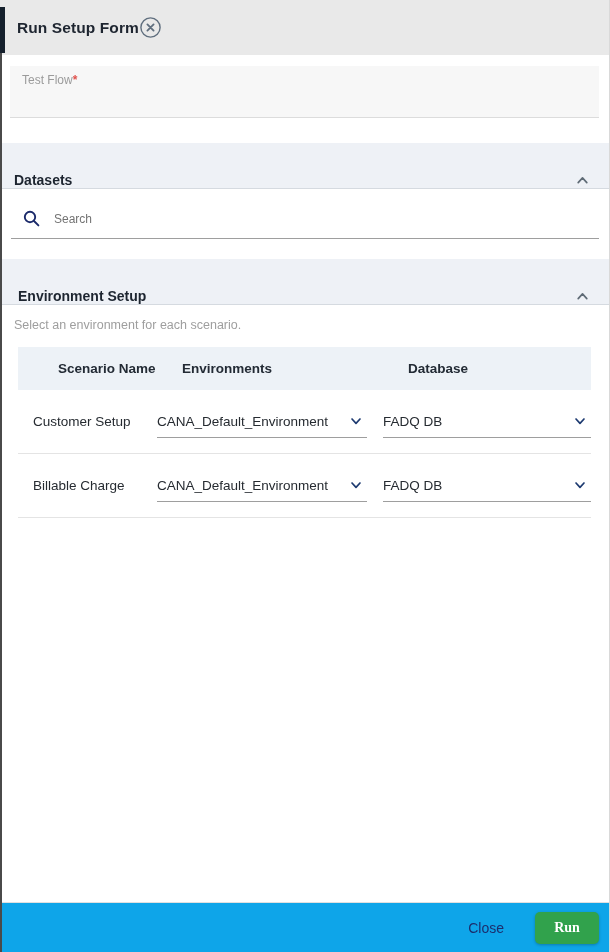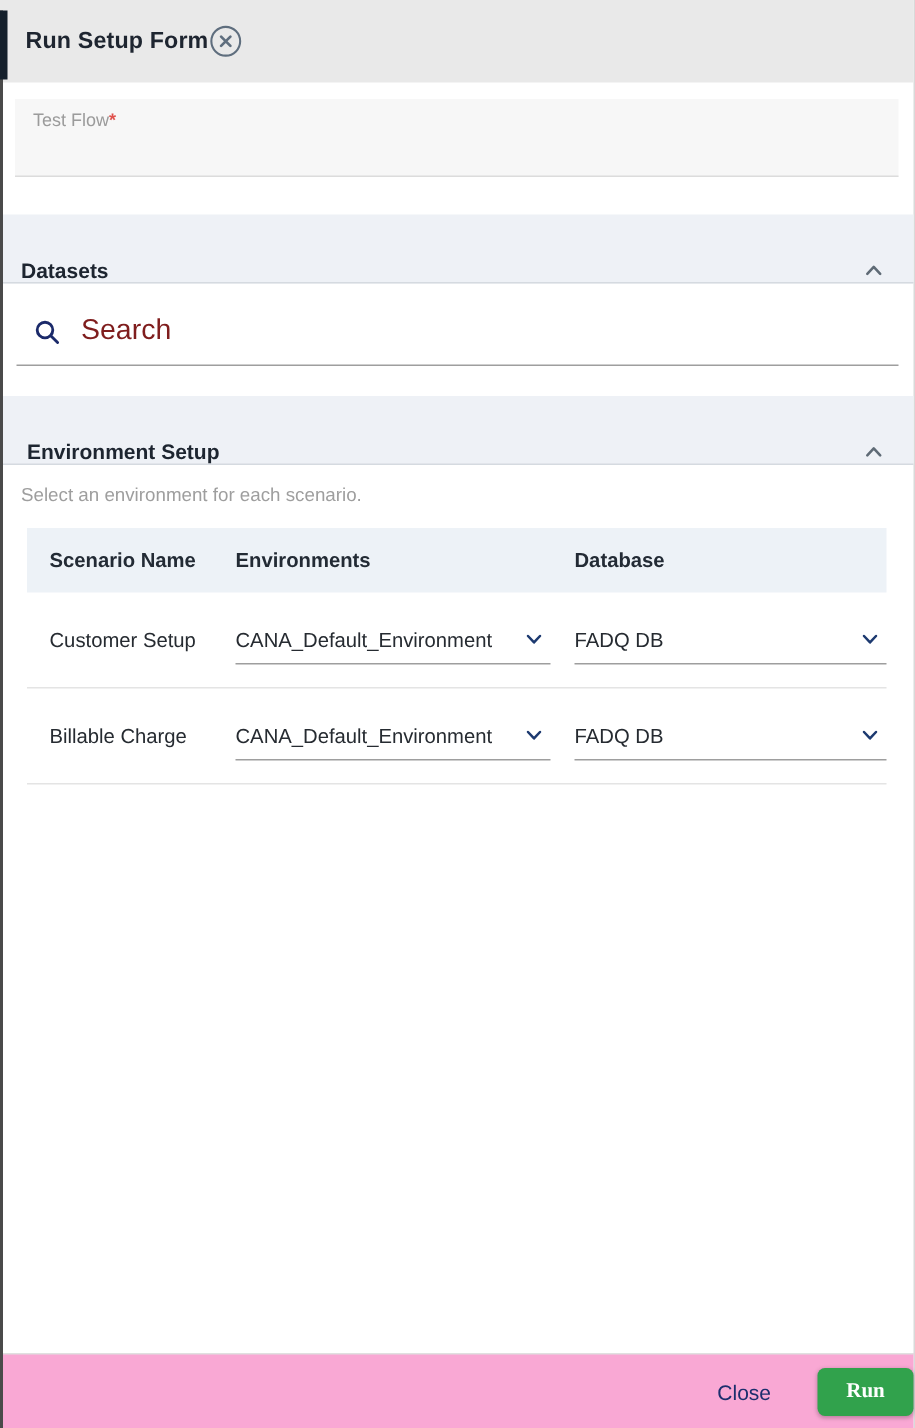--- a/index.html
+++ b/index.html
@@ -90,22 +90,22 @@
   
   .search-row {
     margin: 11px 10px 0 11px;
     display: flex;
     align-items: center;
     gap: 14px;
     padding: 10px 0 11px 12px;
     border-bottom: 1px solid #9e9e9e;
   }
   .search-placeholder {
-    font-size: 19px;
-    color: #7f1d1d;
+    font-size: 12px;
+    color: #737373;
   }
 
   .empty-text {
     margin: 27px 0 0 12px;
     font-size: 13.5px;
     font-weight: bold;
     color: #1c2e6d;
   }
 
   .helper-text {
@@ -125,20 +125,21 @@
     align-items: center;
   }
   .t-head {
     height: 43px;
     background: #edf2f7;
   }
   .t-head .t-cell {
     font-size: 13.5px;
     font-weight: bold;
     color: #232b35;
+    margin-left: 25px;
   }
   .t-row {
     height: 64px;
     border-bottom: 1px solid #e4e4e4;
   }
   .scenario-name {
     font-size: 13.5px;
     color: #262b31;
   }
   .dd {
@@ -158,25 +159,26 @@
     white-space: nowrap;
     overflow: hidden;
   }
 
   
   .dlg-footer {
     position: absolute;
     left: 0; right: 0; bottom: 0;
     height: 50px;
     border-top: 1px solid #e0e0e0;
-    background: #f9a8d4;
+    background: #0ea5e9;
     display: flex;
     align-items: center;
     justify-content: flex-end;
     gap: 31px;
+    padding-right: 10px;
   }
   .close-link {
     background: none; border: none;
     font-family: inherit;
     font-size: 14px;
     font-weight: 500;
     color: #1c2e6d;
     cursor: pointer;
   }
   .run-btn {

